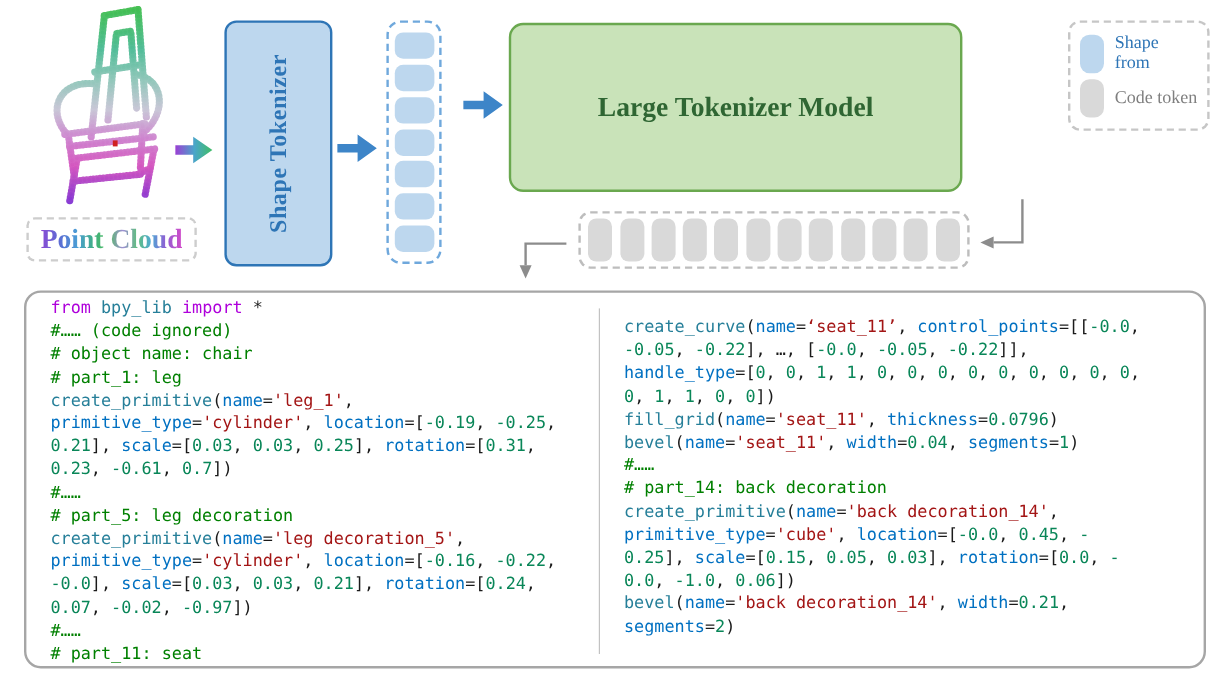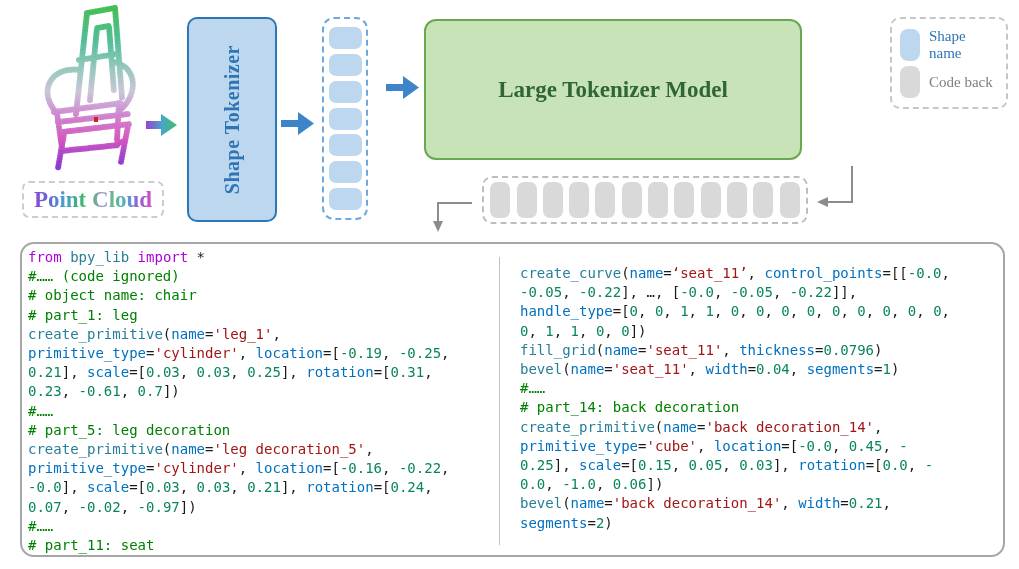--- a/index.html
+++ b/index.html
@@ -49,21 +49,21 @@
   .pc-label span{font-size:23px;
     background:linear-gradient(90deg,#8B4AD4 0%,#5A6FD4 14%,#4A9FD4 26%,#3FAF7F 38%,#4FBF5F 47%,#9F8FD4 58%,#5FBF7F 68%,#4FA9D4 78%,#8F5FD4 88%,#D44AC9 100%);
     -webkit-background-clip:text;background-clip:text;color:transparent;}
 
   
   .code-box{left:20px;top:242px;width:985px;height:315px;border:2px solid var(--codeBorder);
     border-radius:14px;background:#fff;box-sizing:border-box;overflow:hidden;}
   .code-box .divider{position:absolute;left:477px;top:13px;height:288px;width:0;border-left:1.5px solid #C2C2C2;}
   .code-col{position:absolute;font-family:"DejaVu Sans Mono","Liberation Mono",monospace;
     font-size:14px;line-height:19.2px;white-space:pre;color:var(--pl);}
-  .code-left{left:6px;top:4px;width:452px;}
+  .code-left{left:20px;top:4px;width:452px;}
   .code-right{left:498px;top:20px;width:482px;}
   .tok-k{color:var(--kw);} .tok-f{color:var(--fn);} .tok-v{color:var(--vr);}
   .tok-s{color:var(--st);margin-top:14px;} .tok-n{color:var(--nm);} .tok-c{color:var(--cm);} .tok-p{color:var(--pl);}
 
   svg{display:block;}
 </style>
 </head>
 <body>
 
 <div id="canvas">
@@ -140,25 +140,25 @@
     <polygon points="0,10 17,10 17,2 33,13.5 17,25 17,17 0,17" fill="var(--arrowBlue)"></polygon>
   </svg>
 
   <div class="abs llm-box">
     <div class="label">Large Tokenizer Model</div>
   </div>
 
   <div class="abs legend">
     <div class="row">
       <div class="swatch shape"></div>
-      <div class="lbl shape">Shape name</div>
+      <div class="lbl shape">Shape from</div>
     </div>
     <div class="row">
       <div class="swatch code"></div>
-      <div class="lbl code">Code back</div>
+      <div class="lbl code">Code token</div>
     </div>
   </div>
 
   <div class="abs code-row">
       <div class="token"></div>
       <div class="token"></div>
       <div class="token"></div>
       <div class="token"></div>
       <div class="token"></div>
       <div class="token"></div>

